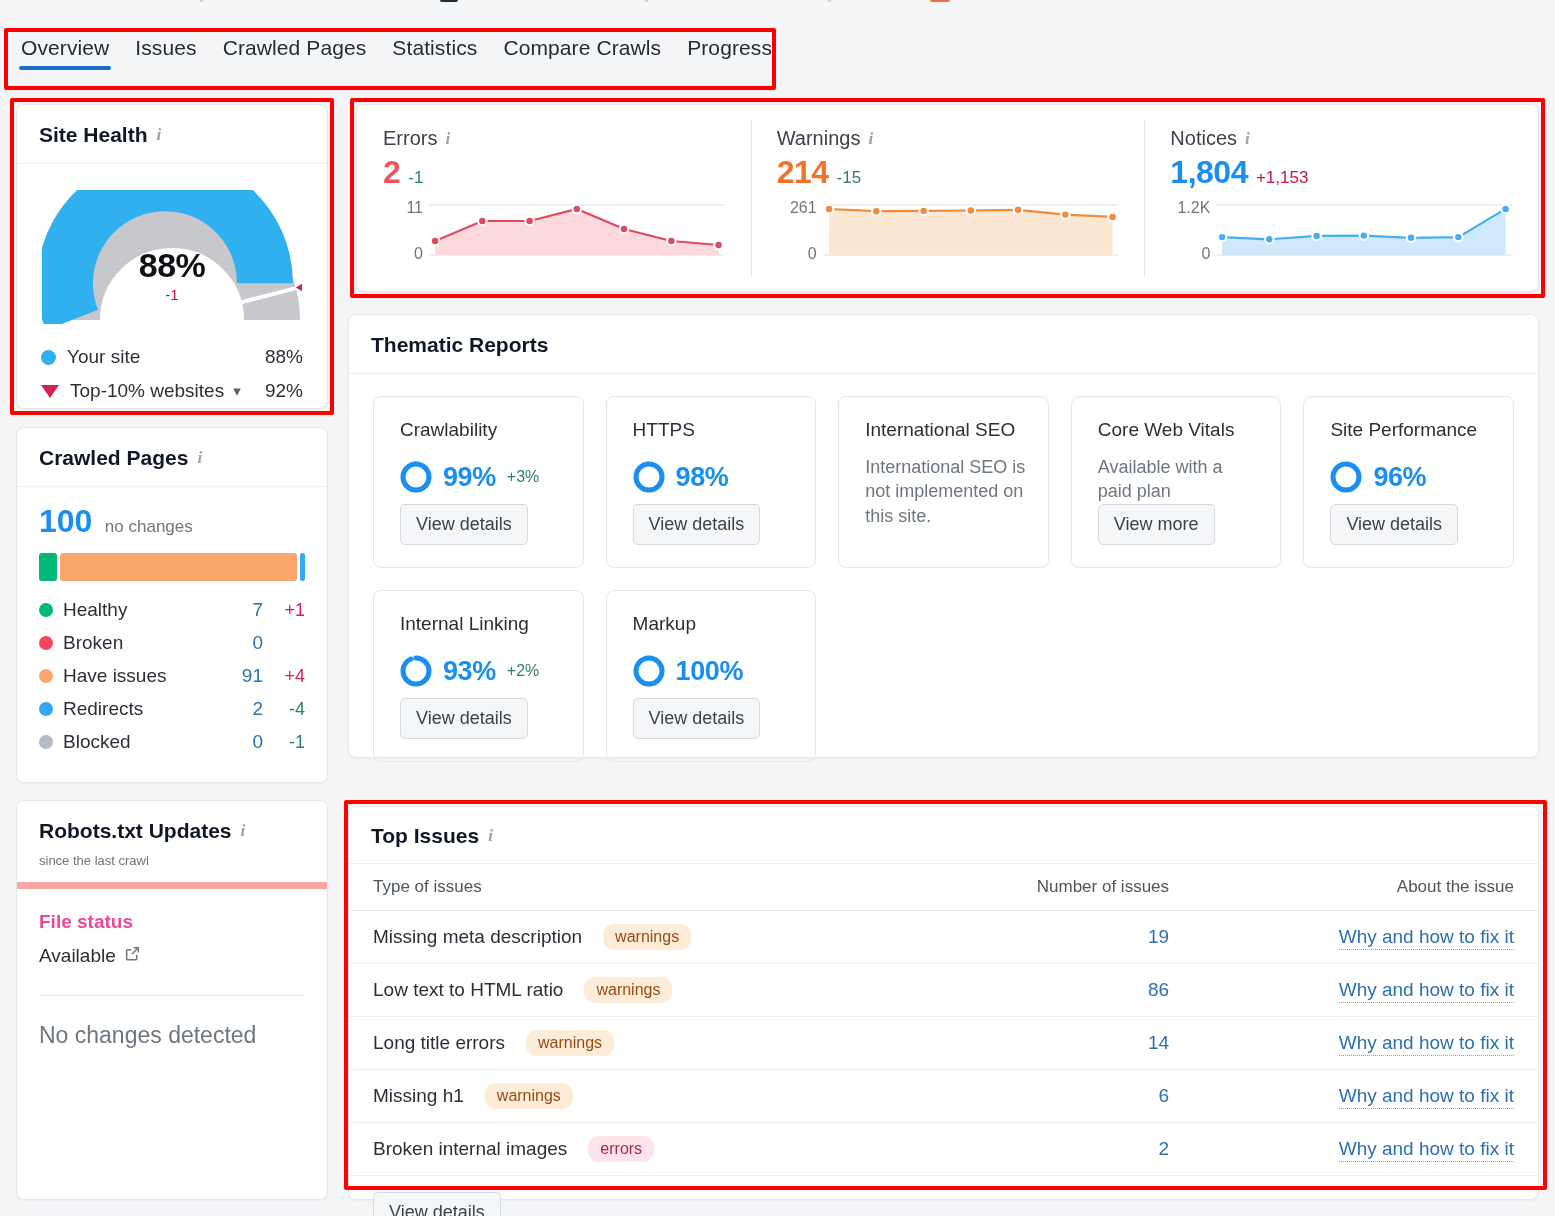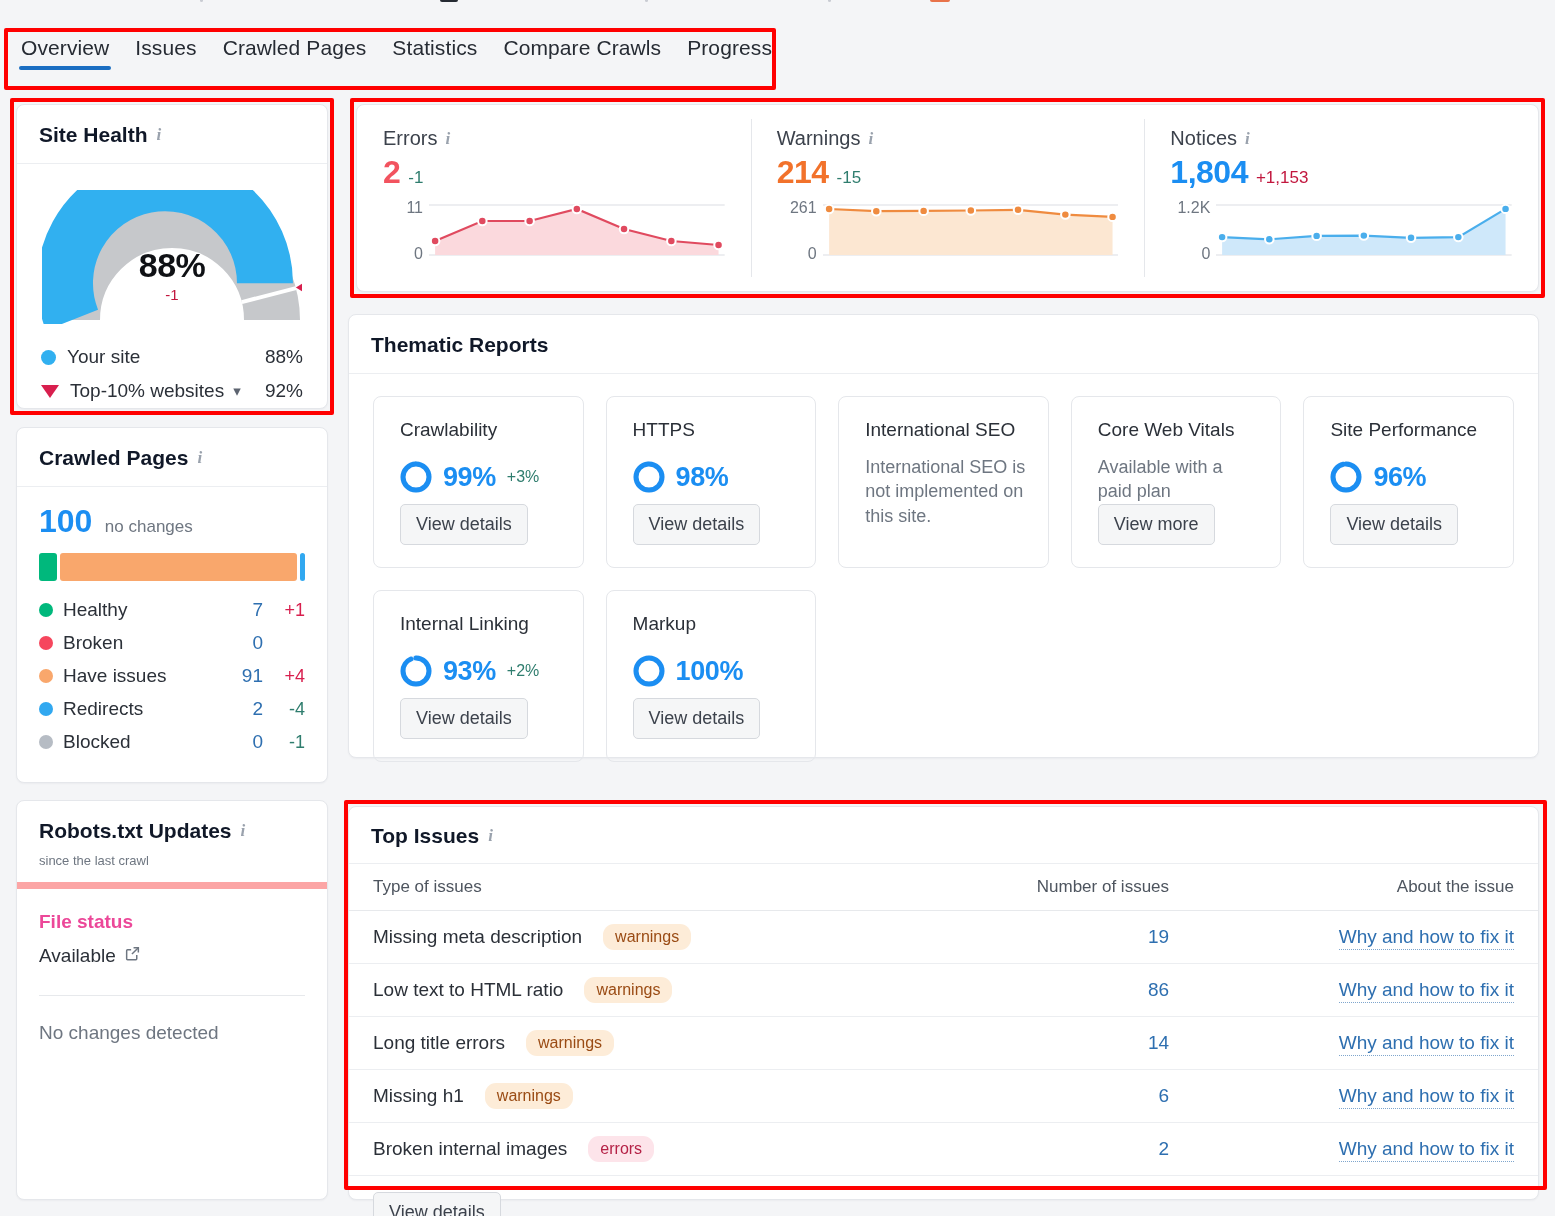--- a/index.html
+++ b/index.html
@@ -93,21 +93,21 @@
   .up { color: #d81f4e; } .down { color: #2f7d6e; }
 
   
   #robots { left: 16px; top: 800px; width: 312px; height: 400px; }
   .rb-head { padding: 18px 22px 14px 22px; border-bottom: 7px solid #fca5a5; }
   .rb-sub { font-size: 13px; color: #6e7681; margin-top: 10px; }
   .rb-body { padding: 22px 22px 0 22px; }
   .rb-fs { font-size: 19px; font-weight: 700; color: #ec4899; }
   .rb-avail { font-size: 19px; color: #2b3038; margin-top: 12px; display: flex; align-items: center; gap: 8px; }
   .rb-hr { height: 1px; background: #e7e9ec; margin: 28px 0 0 0; }
-  .rb-nochg { font-size: 19px; color: #6e7681; margin-top: 26px; }
+  .rb-nochg { font-size: 23px; color: #6e7681; margin-top: 26px; }
 
   
   #statsStrip { left: 356px; top: 104px; width: 1183px; height: 188px; }
   .stats-inner { display: flex; height: 100%; }
   .stat-col { flex: 1; padding: 22px 26px 0 26px; position: relative; }
   .stat-col + .stat-col::before {
     content: ""; position: absolute; left: 0; top: 14px; bottom: 14px; width: 1px; background: #e5e7eb;
   }
   .stat-head { display: flex; align-items: center; gap: 8px; font-size: 20px; color: #3c424c; }
   .stat-num-row { display: flex; align-items: baseline; gap: 8px; margin-top: 4px; }

